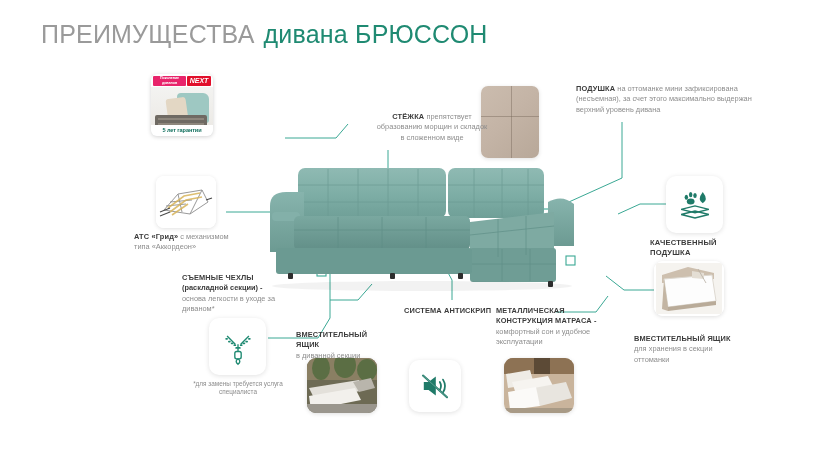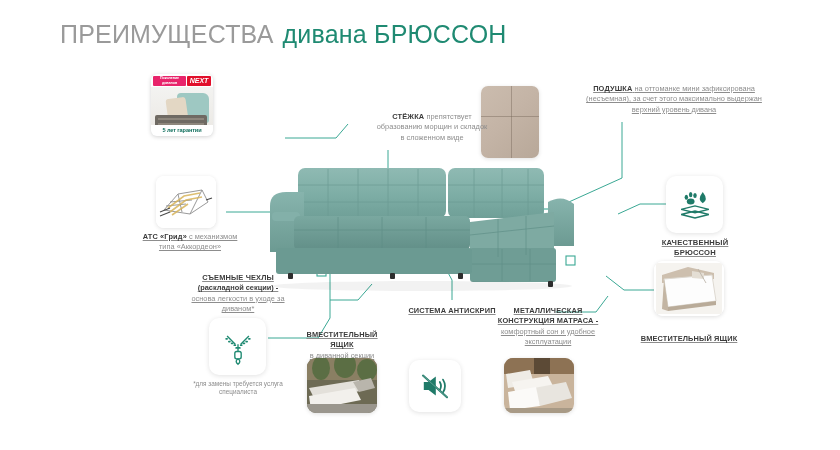--- a/index.html
+++ b/index.html
@@ -6,33 +6,33 @@
   body{
     width:840px;height:450px;
     background:#ffffff;
     font-family:"Liberation Sans", sans-serif;
     overflow:hidden;
     position:relative;
   }
   #stage{position:absolute;left:0;top:0;width:840px;height:450px;overflow:hidden;}
 
   
-  .title{position:absolute;left:60px;top:20px;white-space:nowrap;}
+  .title{position:absolute;left:41px;top:20px;white-space:nowrap;}
   .title .t1{font-size:25px;color:#9a9a9a;letter-spacing:.2px;font-weight:400;}
   .title .t2{font-size:25px;color:#1f8a72;letter-spacing:.2px;font-weight:400;margin-left:9px;}
 
   
   .lines{position:absolute;left:0;top:0;width:840px;height:450px;pointer-events:none;}
 
   
   .callout{position:absolute;color:#8d8d8d;font-size:7.4px;line-height:10.4px;}
   .callout b{color:#3b3b3b;font-weight:bold;letter-spacing:.15px;}
   .ttl-only{color:#3b3b3b;font-weight:bold;font-size:7.6px;letter-spacing:.2px;}
   .c-left{text-align:left;}
-  .c-center{text-align:center;text-decoration:underline;}
+  .c-center{}
   .c-right{text-align:center;}
 
   
   .tile{position:absolute;border-radius:9px;overflow:hidden;background:#fff;
         box-shadow:0 1px 4px rgba(0,0,0,.13);}
   .tile-icon{position:absolute;border-radius:10px;background:#fff;
         box-shadow:0 1px 5px rgba(0,0,0,.12);display:flex;align-items:center;justify-content:center;}
 
   
   .next-thumb{position:absolute;left:151px;top:74px;width:62px;height:62px;border-radius:6px;
@@ -355,35 +355,36 @@
       </g>
       <path d="M31,7 q7,9 0,13 q-7,-4 0,-13" fill="#1f7a68"></path>
       <g stroke="#1f7a68" stroke-width="1.6" fill="none">
         <path d="M6,27 L22,23 L38,27 L22,31 Z"></path>
         <path d="M6,33 L22,29 L38,33 L22,37 Z"></path>
       </g>
     </svg>
   </div>
 
   <div class="callout c-center" style="left:650px;top:238px;width:90px;">
-    <span class="ttl-only">КАЧЕСТВЕННЫЙ БРЮССОН</span>
+    <span class="ttl-only">КАЧЕСТВЕННЫЙ ПОДУШКА</span>
   </div>
 
   <div class="tile ph-ott">
     <svg class="ph-inner" viewBox="0 0 70 55" width="70" height="55">
       <rect width="70" height="55" fill="#ffffff"></rect>
       <rect x="2" y="2" width="66" height="51" fill="#f5f3ef"></rect>
       <path d="M8,14 L34,6 L60,12 L60,18 L8,22 Z" fill="#cdbfae"></path>
       <path d="M10,18 L58,14 L62,40 L14,46 Z" fill="#fdfdfd" stroke="#ddd8d0" stroke-width="1"></path>
       <path d="M10,18 L14,46 L14,50 L8,48 Z" fill="#c3b5a3"></path>
       <path d="M14,46 L62,40 L62,44 L14,50 Z" fill="#b9ab99"></path>
       <path d="M38,10 L50,12 L50,18 L38,17 Z" fill="#e4ded4"></path>
       <g stroke="#b6aea3" stroke-width=".8" fill="none">
         <path d="M44,8 L52,22"></path>
       </g>
     </svg>
   </div>
 
   <div class="callout c-center" style="left:634px;top:334px;width:110px;">
     <b>ВМЕСТИТЕЛЬНЫЙ ЯЩИК</b>
+    <div>для хранения в секции оттоманки</div>
   </div>
 
 </div>
 
 </body></html>

